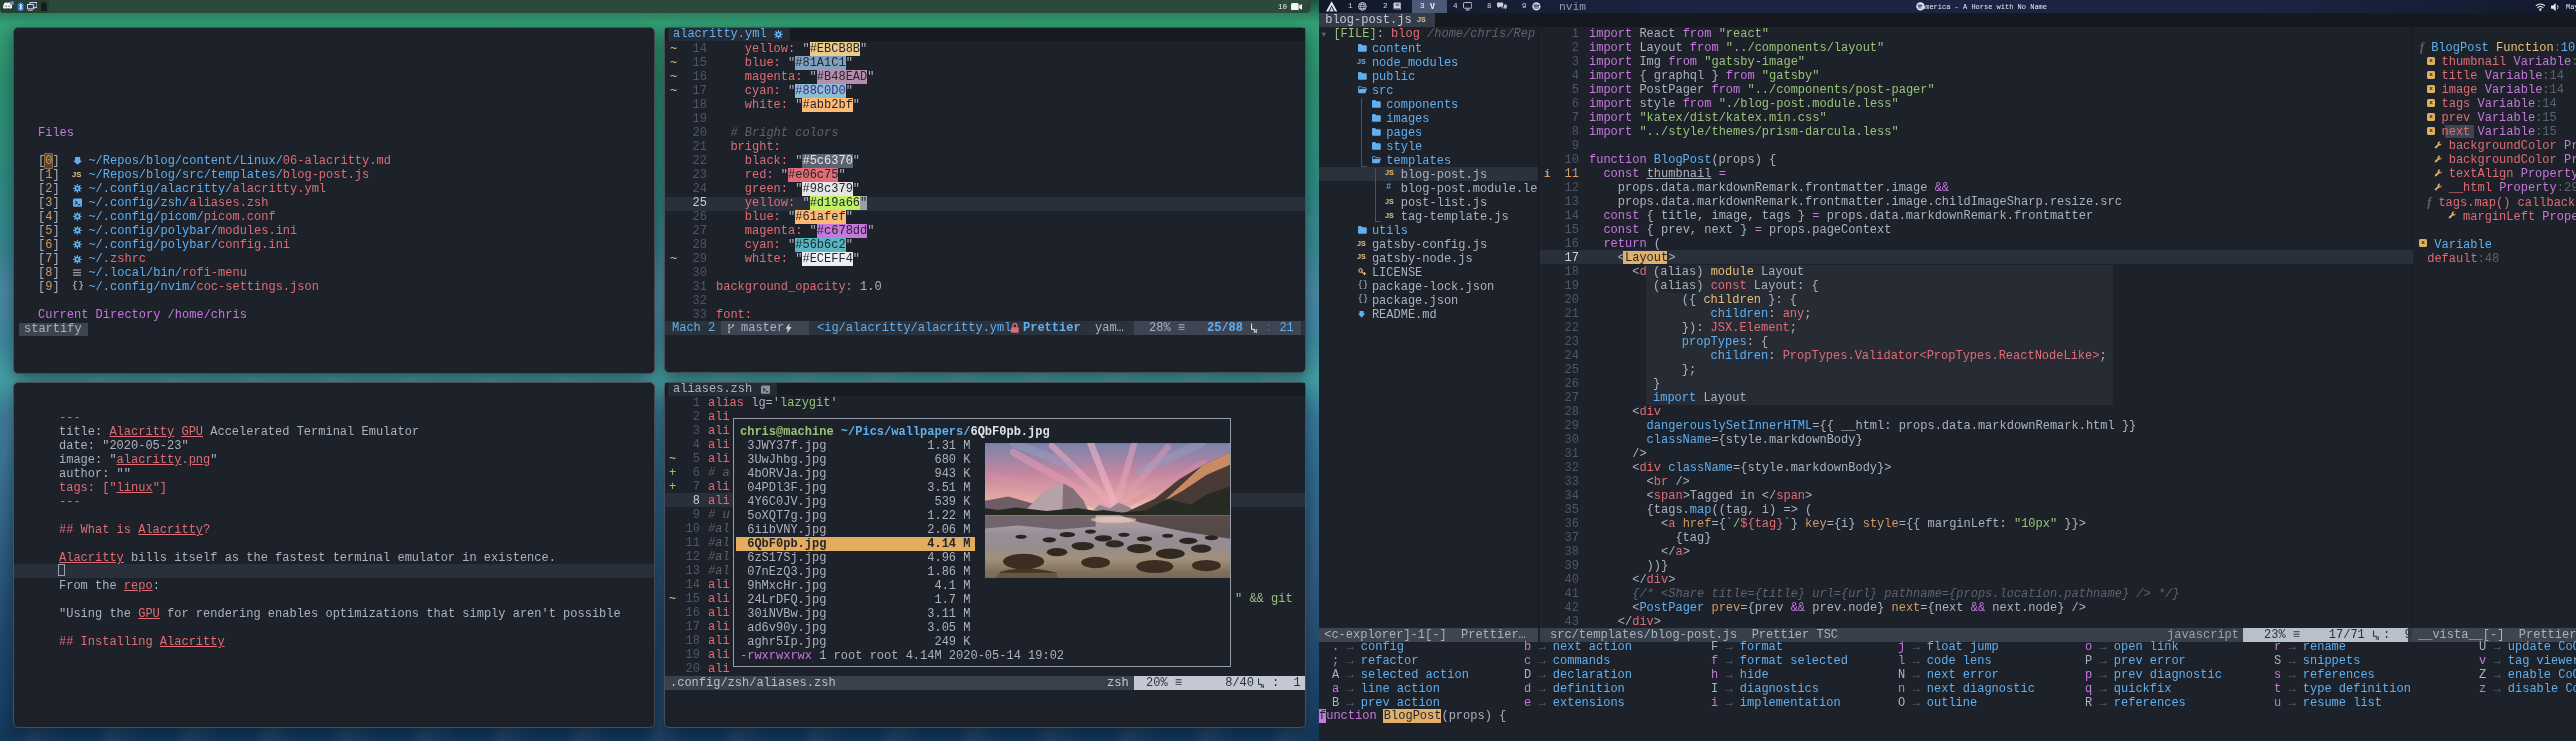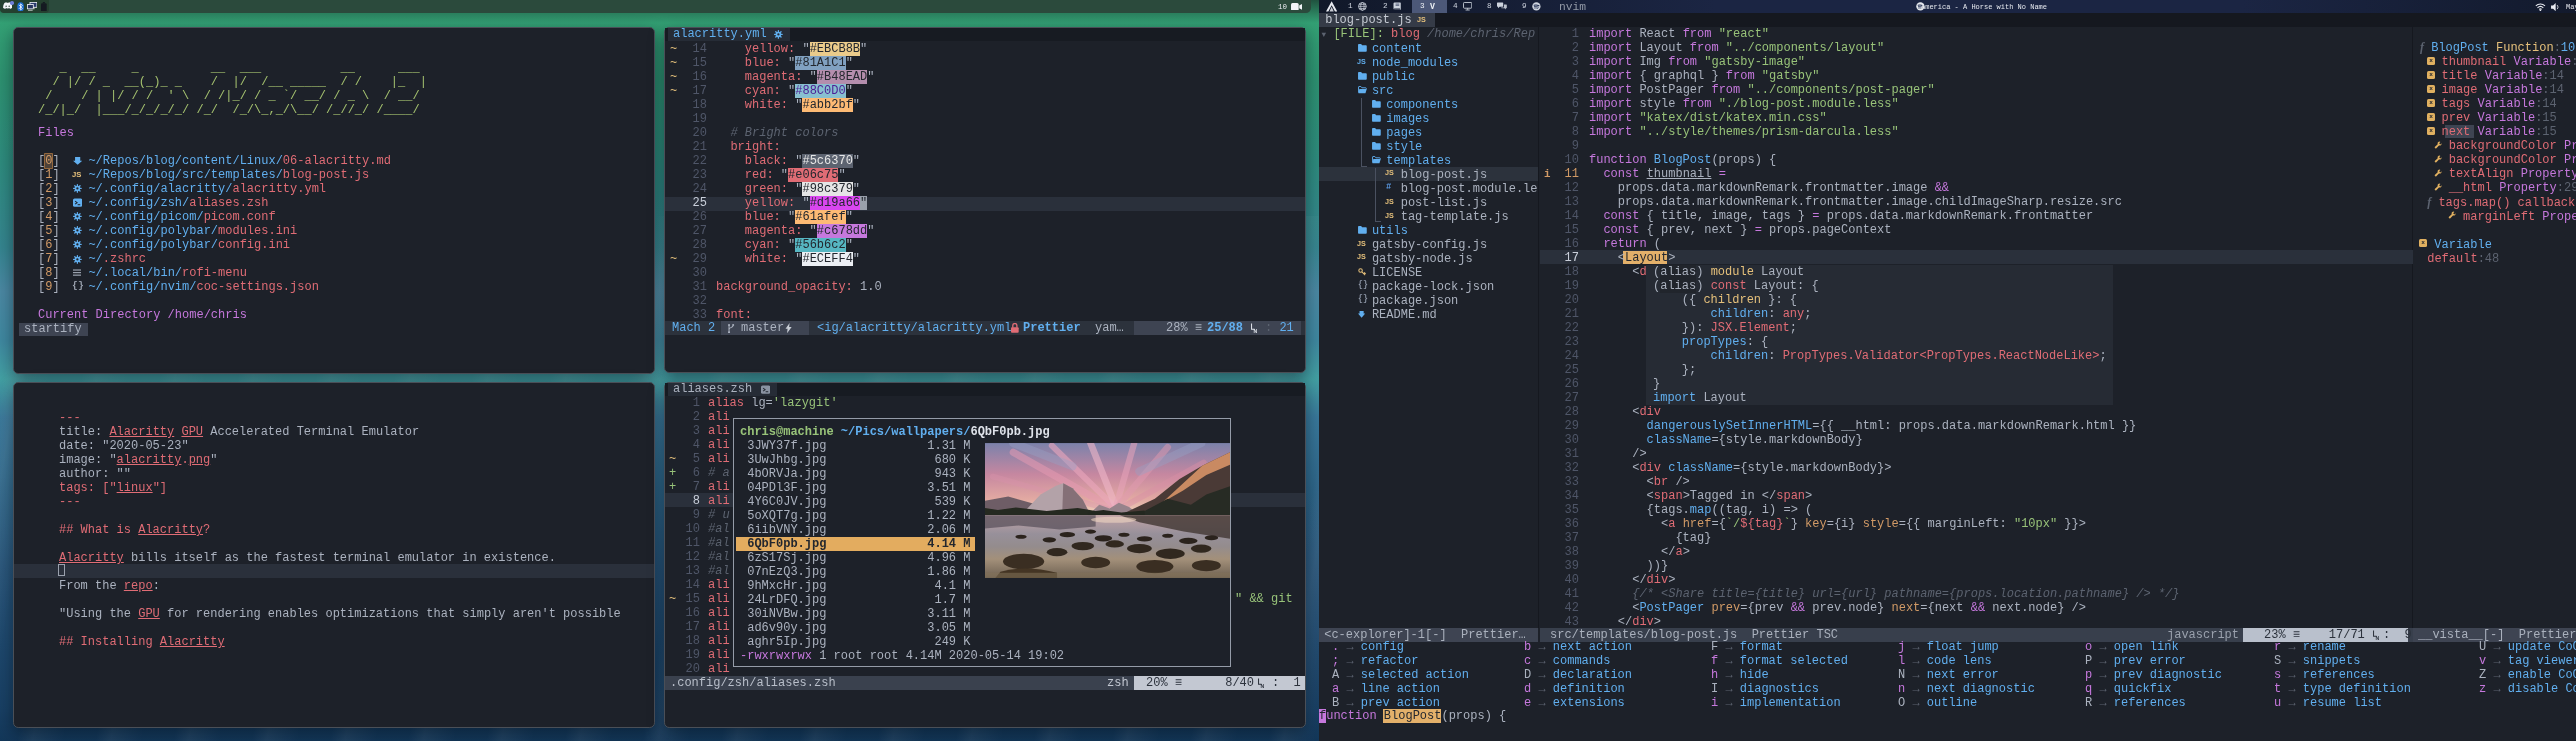--- a/index.html
+++ b/index.html
@@ -55,24 +55,20 @@
       <rect x="3.5" y="0" width="4" height="2.5" fill="#151a21"></rect>
       <rect x="0" y="2.5" width="11" height="16" rx="2" fill="#151a21"></rect>
     </svg>
   <div class="abs" style="left:1278px;top:2.6px;height:8.2px;color:#e8eaf0;font:7.5px/8.2px 'Liberation Mono',monospace;">10</div>
   <svg class="abs" style="left:1291px;top:2.6px" width="11.3" height="7.7" viewBox="0 0 22 15">
       <rect width="15" height="15" rx="3" fill="#f4f5f7"></rect>
       <path fill="#f4f5f7" d="M16 5l6-3.5v12L16 10z"></path>
     </svg>
 
   <div class="win" id="winA" style="left:13.4px;top:27px;width:642px;height:347px;"></div>
-  <pre style="left:38px;top:61px;color:#a5c26f;">   _  __     _          __  ___           __      ___
-  / |/ / _  __(_)_ _    /  |/  /__ _____  / /    |_  |
- /    / | |/ / /  ' \  / /|_/ / _ `/ __/ / _ \  / __/
-/_/|_/  |___/_/_/_/_/ /_/  /_/\_,_/\__/ /_//_/ /____/</pre>
   <pre style="left:38px;top:126px;"><span class="pur">Files</span>
 
 [<span class="org" style="background:rgba(209,154,102,.28);box-shadow:0 0 0 0.8px #b37b43;">0</span>]    <span class="blu">~/Repos/blog/content/Linux/</span><span class="red">06-alacritty.md</span>
 [<span class="org">1</span>]    <span class="blu">~/Repos/blog/src/templates/</span><span class="red">blog-post.js</span>
 [<span class="org">2</span>]    <span class="blu">~/.config/alacritty/</span><span class="red">alacritty.yml</span>
 [<span class="org">3</span>]    <span class="blu">~/.config/zsh/</span><span class="red">aliases.zsh</span>
 [<span class="org">4</span>]    <span class="blu">~/.config/picom/</span><span class="red">picom.conf</span>
 [<span class="org">5</span>]    <span class="blu">~/.config/polybar/</span><span class="red">modules.ini</span>
 [<span class="org">6</span>]    <span class="blu">~/.config/polybar/</span><span class="red">config.ini</span>
 [<span class="org">7</span>]    <span class="blu">~/</span><span class="red">.zshrc</span>
@@ -192,21 +188,21 @@
     <span class="red">blue:</span> "<span style="background:#81A1C1;color:#23272e">#81A1C1</span>"
     <span class="red">magenta:</span> "<span style="background:#B48EAD;color:#23272e">#B48EAD</span>"
     <span class="red">cyan:</span> "<span style="background:#88C0D0;color:#4c1d95">#88C0D0</span>"
     <span class="red">white:</span> "<span style="background:#fdba74;color:#23272e">#abb2bf</span>"
 
   <span class="gry it"># Bright colors</span>
   <span class="red">bright:</span>
     <span class="red">black:</span> "<span style="background:#5c6370;color:#e6e6e6">#5c6370</span>"
     <span class="red">red:</span> "<span style="background:#e06c75;color:#23272e">#e06c75</span>"
     <span class="red">green:</span> "<span style="background:#e5e5e5;color:#23272e">#98c379</span>"
-    <span class="red">yellow:</span> "<span style="background:#d946ef;color:#23272e">#d19a66</span><span style="background:#99a0ab;color:#23272e">"</span>
+    <span class="red">yellow:</span> "<span style="background:#bef264;color:#23272e">#d19a66</span><span style="background:#99a0ab;color:#23272e">"</span>
     <span class="red">blue:</span> "<span style="background:#fdba74;color:#23272e">#61afef</span>"
     <span class="red">magenta:</span> "<span style="background:#c678dd;color:#23272e">#c678dd</span>"
     <span class="red">cyan:</span> "<span style="background:#56b6c2;color:#23272e">#56b6c2</span>"
     <span class="red">white:</span> "<span style="background:#ECEFF4;color:#23272e">#ECEFF4</span>"
 
 <span class="red">background_opacity:</span> 1.0
 
 <span class="red">font:</span></pre>
 
   <div class="abs" style="left:665px;top:321px;width:640px;height:14px;background:#2c323c;"></div>
@@ -225,21 +221,21 @@
   <svg class="abs" style="left:785px;top:323px" width="7.2" height="10.3" viewBox="0 0 14 20">
       <path fill="#c8cdd5" d="M9 0L1 11h4L4 20l9-12H8z"></path>
     </svg>
   <pre style="left:817px;top:321px;"><span class="blu">&lt;ig/alacritty/alacritty.yml</span></pre>
   <svg class="abs" style="left:1011px;top:323px" width="7.7" height="9.8" viewBox="0 0 15 19">
       <rect fill="#e06c75" y="8" width="15" height="11" rx="2"></rect>
       <path stroke="#e06c75" stroke-width="2.6" fill="none" d="M3.5 9V5a4 4 0 018 0v4"></path>
     </svg>
   <pre style="left:1023px;top:321px;"><span class="blu b">Prettier</span>  <span class="fg">yam…</span></pre>
   <div class="abs" style="left:1134px;top:321px;width:167px;height:14px;background:#3e4452;"></div>
-  <pre style="left:1149px;top:321px;margin-left:17px;"><span class="fg">28% ≡</span></pre>
+  <pre style="left:1149px;top:321px;"><span class="fg">28% ≡</span></pre>
   <pre style="left:1207px;top:321px;"><span class="blu b">25/88</span></pre>
   <div class="abs" style="left:1250px;top:323px;width:10.3px;height:10.3px;">
     <svg width="8.2" height="10.3" viewBox="0 0 16 20">
         <path stroke="#dfe3ea" stroke-width="2" fill="none" d="M3 1v11h6"></path>
         <text x="7" y="19" fill="#dfe3ea" style="font:bold 10px 'Liberation Sans',sans-serif">N</text>
       </svg></div>
   <pre style="left:1265px;top:321px;"><span class="gry">:</span> <span class="blu">21</span></pre>
 
   <div class="win" id="winC" style="left:13.4px;top:382px;width:642px;height:346px;"></div>
   <div class="abs" style="left:14.4px;top:564px;width:640px;height:14px;background:#2a303b;"></div>

